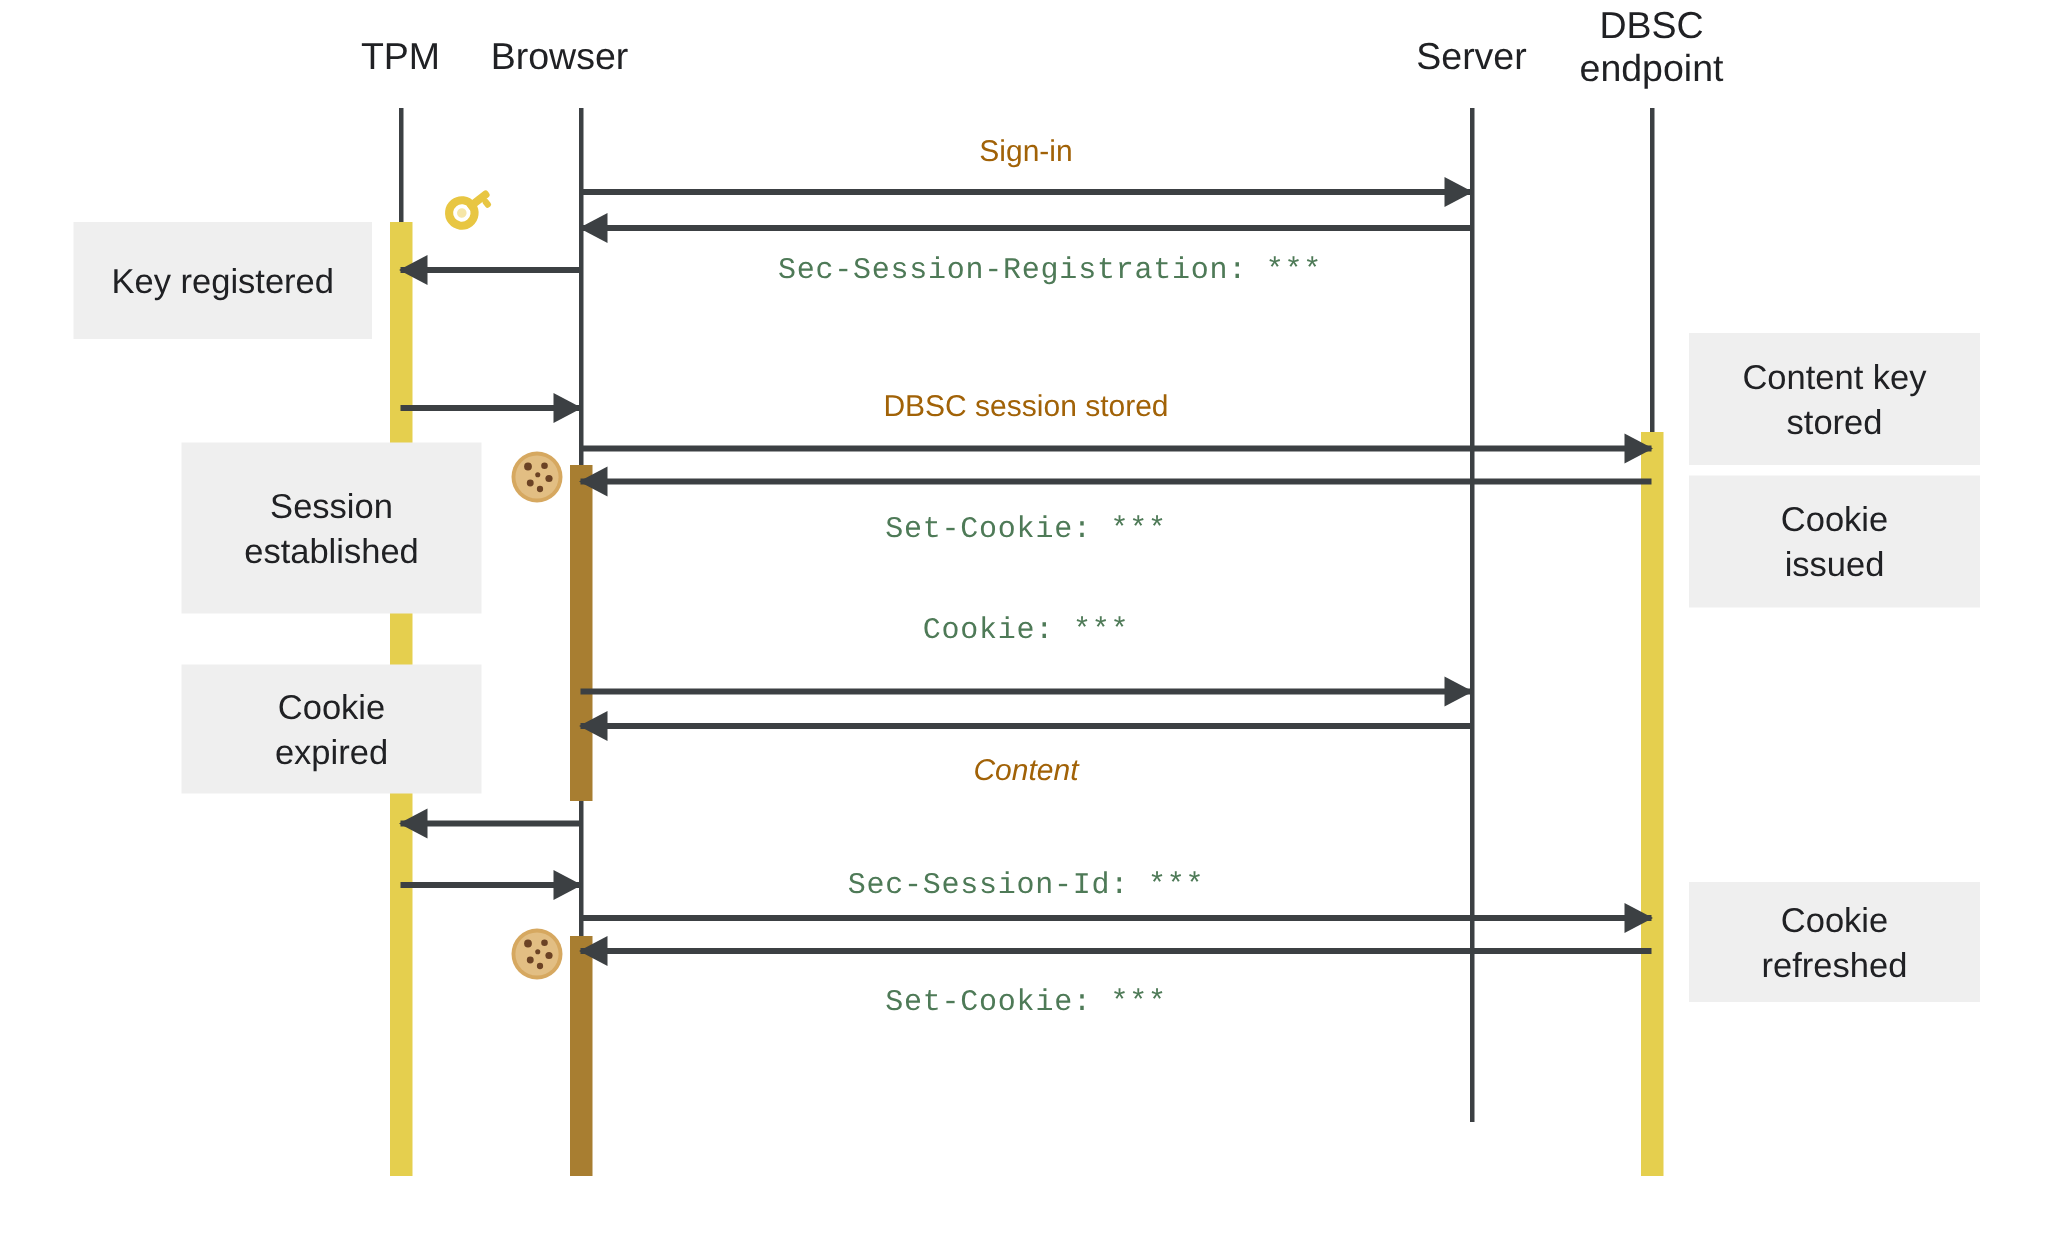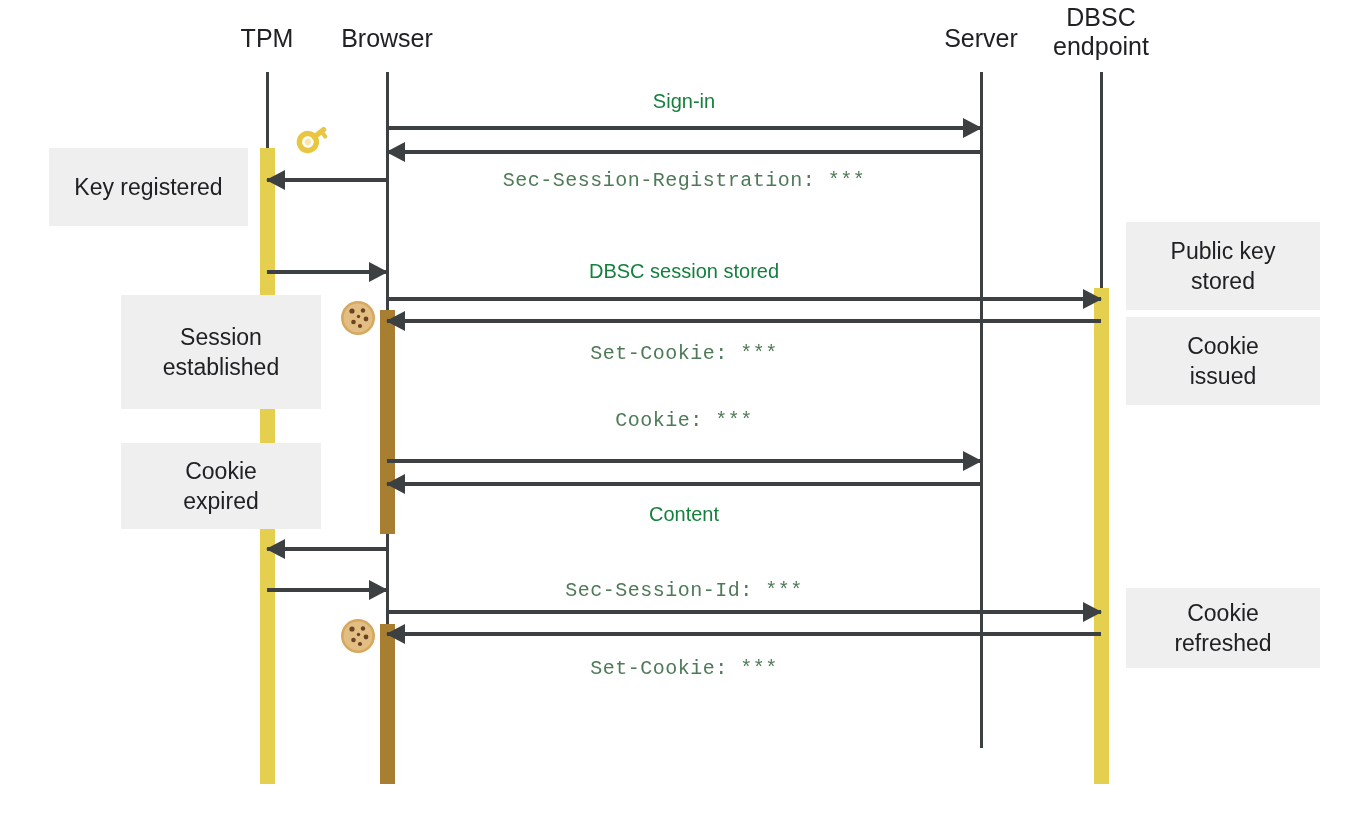--- a/index.html
+++ b/index.html
@@ -33,21 +33,21 @@
   .activation {
     position: absolute;
     width: 15px;
   }
   .act-yellow { background: #E5CF4E; }
   .act-brown  { background: #A87E31; }
 
   .msg-label {
     position: absolute;
     text-align: center;
-    color: #15803d;
+    color: #a16207;
     font-size: 20px;
     line-height: 24px;
     font-family: "Liberation Sans", sans-serif;
     white-space: nowrap;
   }
   .msg-label.mono {
     font-family: "Liberation Mono", "DejaVu Sans Mono", monospace;
     color: #4E7A57;
     letter-spacing: 0.5px;
   }
@@ -89,21 +89,21 @@
   }
   
   .glyph svg { display: block; }
 </style>
 </head>
 <body>
 
 <div id="canvas">
 
   <div class="actor-label" style="left:191px; top:24px; width:120px;">TPM</div>
-  <div class="actor-label" style="left:291px; top:24px; width:160px;">Browser</div>
+  <div class="actor-label" style="left:277px; top:24px; width:160px;">Browser</div>
   <div class="actor-label" style="left:885px; top:24px; width:160px;">Server</div>
   <div class="actor-label" style="left:995px; top:3px; width:180px;">DBSC
 endpoint</div>
 
   <div class="lifeline" style="left:250px; top:72px; height:712px;"></div>
   <div class="lifeline" style="left:370px; top:72px; height:712px;"></div>
   <div class="lifeline" style="left:964px; top:72px; height:676px;"></div>
   <div class="lifeline" style="left:1084px; top:72px; height:712px;"></div>
 
   <div class="activation act-yellow" style="left:244px; top:148px; height:636px;"></div>
@@ -156,34 +156,34 @@
 
   <div class="arrow to-right" style="left:371px; top:610px; width:714px;">
       <i class="head"></i>
     </div>
 
   <div class="arrow to-left" style="left:371px; top:632px; width:714px;">
       <i class="head"></i>
     </div>
 
   <div class="msg-label" style="left:418px; top:89px; width:500px;">Sign-in</div>
-  <div class="msg-label mono" style="left:418px; top:169px; width:500px;">Sec-Session-Registration: ***</div>
+  <div class="msg-label mono" style="left:434px; top:169px; width:500px;">Sec-Session-Registration: ***</div>
   <div class="msg-label" style="left:418px; top:259px; width:500px;">DBSC session stored</div>
   <div class="msg-label mono" style="left:418px; top:342px; width:500px;">Set-Cookie: ***</div>
   <div class="msg-label mono" style="left:418px; top:409px; width:500px;">Cookie: ***</div>
-  <div class="msg-label" style="left:418px; top:502px; width:500px;">Content</div>
+  <div class="msg-label" style="left:418px; top:502px; width:500px;font-style:italic;">Content</div>
   <div class="msg-label mono" style="left:418px; top:579px; width:500px;">Sec-Session-Id: ***</div>
   <div class="msg-label mono" style="left:418px; top:657px; width:500px;">Set-Cookie: ***</div>
 
   <div class="note" style="left:33px; top:148px; width:199px; height:78px;">Key registered</div>
   <div class="note" style="left:105px; top:295px; width:200px; height:114px;">Session
 established</div>
   <div class="note" style="left:105px; top:443px; width:200px; height:86px;">Cookie
 expired</div>
-  <div class="note" style="left:1110px; top:222px; width:194px; height:88px;">Public key
+  <div class="note" style="left:1110px; top:222px; width:194px; height:88px;">Content key
 stored</div>
   <div class="note" style="left:1110px; top:317px; width:194px; height:88px;">Cookie
 issued</div>
   <div class="note" style="left:1110px; top:588px; width:194px; height:80px;">Cookie
 refreshed</div>
 
   <div class="glyph" style="position:absolute; left:278px; top:119px;">
     <svg width="38" height="38" viewBox="0 0 38 38" aria-hidden="true">
       <g transform="rotate(-38 19 19)">
         <circle cx="12.5" cy="19" r="8.5" fill="none" stroke="#E8C642" stroke-width="5.4"></circle>

